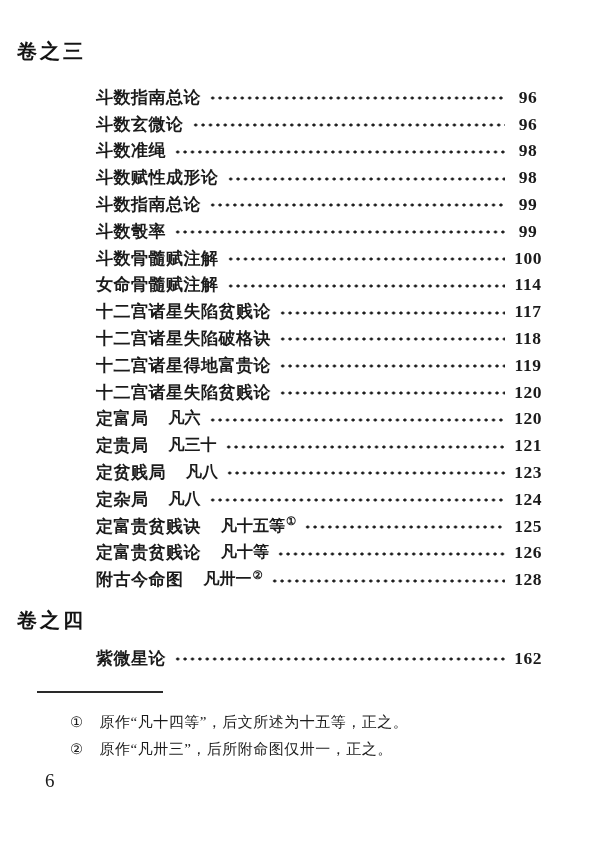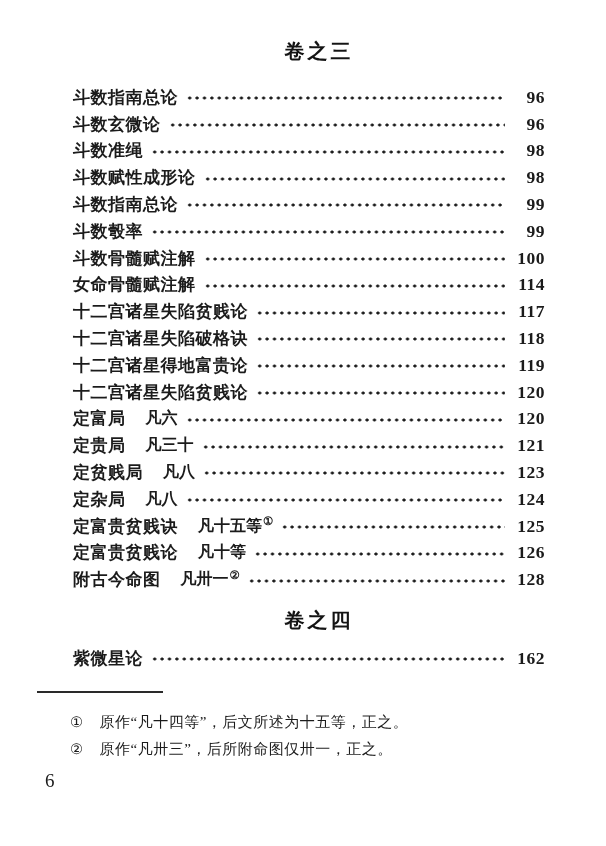--- a/index.html
+++ b/index.html
@@ -7,29 +7,28 @@
     position:relative;
     width:606px;height:846px;
     box-sizing:border-box;
     padding-top:40px;
     background:#ffffff;
     color:#1b1b1b;
     font-family:"Liberation Serif","DejaVu Serif",serif;
     overflow:hidden;
   }
   .section-heading{
-    margin-left:32px;
+    margin-left:17px;
     font-size:20px;
     font-weight:700;
     letter-spacing:3px;
     line-height:22px;
     color:#141414;
-    text-align:center;
-  }
-  .toc{margin:22px 61px 0 73px;}
+  }
+  .toc{margin:22px 61px 0 96px;}
   .toc.second{margin-top:14px;}
   .section-heading.second{margin-top:16px;}
   .toc-row{
     display:flex;
     align-items:center;
     height:26.8px;
     font-size:17px;
   }
   .toc-title{
     font-weight:600;
@@ -53,21 +52,21 @@
     flex:1;
     align-self:stretch;
     margin:0 6px 0 8px;
     background-image:radial-gradient(circle,#1b1b1b 1.35px,transparent 1.75px);
     background-size:7.4px 10px;
     background-repeat:repeat-x;
     background-position:left 55%;
   }
   .toc-page{
     min-width:34px;
-    text-align:right;
+    text-align:center;
     font-size:17.5px;
     font-weight:600;
     letter-spacing:0.5px;
   }
   .footnote-rule{
     margin:19px 0 0 37px;
     width:126px;
     height:0;
     border-top:2px solid #2a2a2a;
   }

